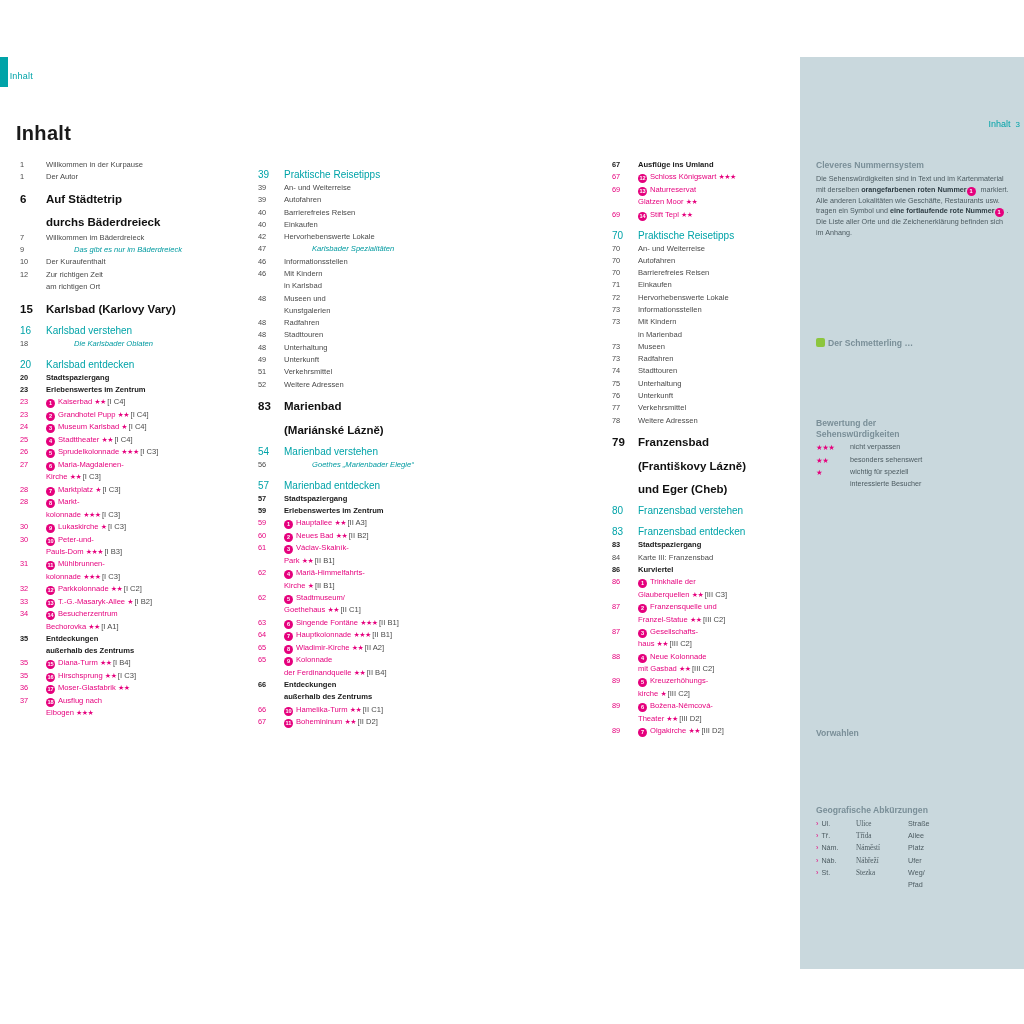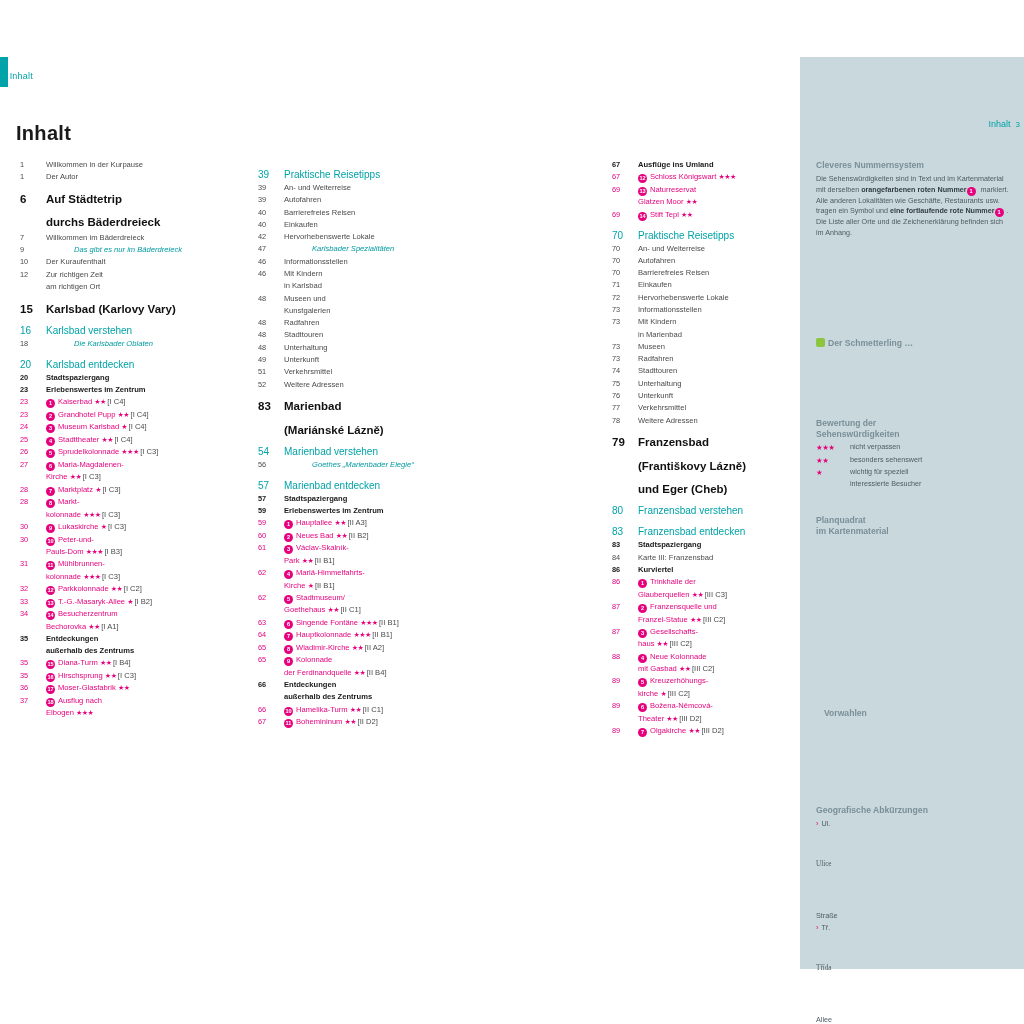--- a/index.html
+++ b/index.html
@@ -162,21 +162,21 @@
     display: inline-block;
     width: 9px; height: 9px;
     background: #8cc63e;
     border-radius: 2px;
     margin-right: 3px;
     vertical-align: -1px;
   }
   .rate-row { display: flex; margin-bottom: 1px; }
   .rate-row .rs { flex: 0 0 34px; color: #e5007d; font-size: 7.4px; letter-spacing: -.5px;}
   .rate-row .rt { flex: 1 1 auto; }
-  .abbr-row { display: flex; font-size: 7.2px; margin-bottom: 1.5px; flex-direction: column; }
+  .abbr-row { display: flex; font-size: 7.2px; margin-bottom: 1.5px; }
   .abbr-row .a1 { flex: 0 0 40px; }
   .abbr-row .a2 { flex: 0 0 52px; font-family: Liberation Serif, serif; }
   .abbr-row .a3 { flex: 1 1 auto; }
   .chev { color: #e5007d; margin-right: 3px; }
   .link { color: #4c5b61; }
 </style>
 </head>
 <body>
 
 <div class="page">
@@ -730,28 +730,24 @@
           <span class="rt">wichtig für speziell</span>
         </div>
         <div class="rate-row">
           <span class="rs"></span>
           <span class="rt">interessierte Besucher</span>
         </div>
       </div>
   </div>
 
   <div class="sp" id="sp-grid" style="top:515px;">
-    <h3>
-      <span>Planquadrat</span><br>
-      <span>im Kartenmaterial</span>
-    </h3>
   </div>
 
 
-  <div class="sp" id="sp-dialing" style="top:708px;margin-left:8px;">
+  <div class="sp" id="sp-dialing" style="top:728px;">
     <h3>Vorwahlen</h3>
   </div>
 
   <div class="sp" id="sp-abbrev" style="top:805px;">
     <h3>Geografische Abkürzungen</h3>
     <div id="abbrev-rows">
         <div class="abbr-row">
           <span class="a1"><span class="chev">›</span>Ul.</span>
           <span class="a2">Ulice</span>
           <span class="a3">Straße</span>

